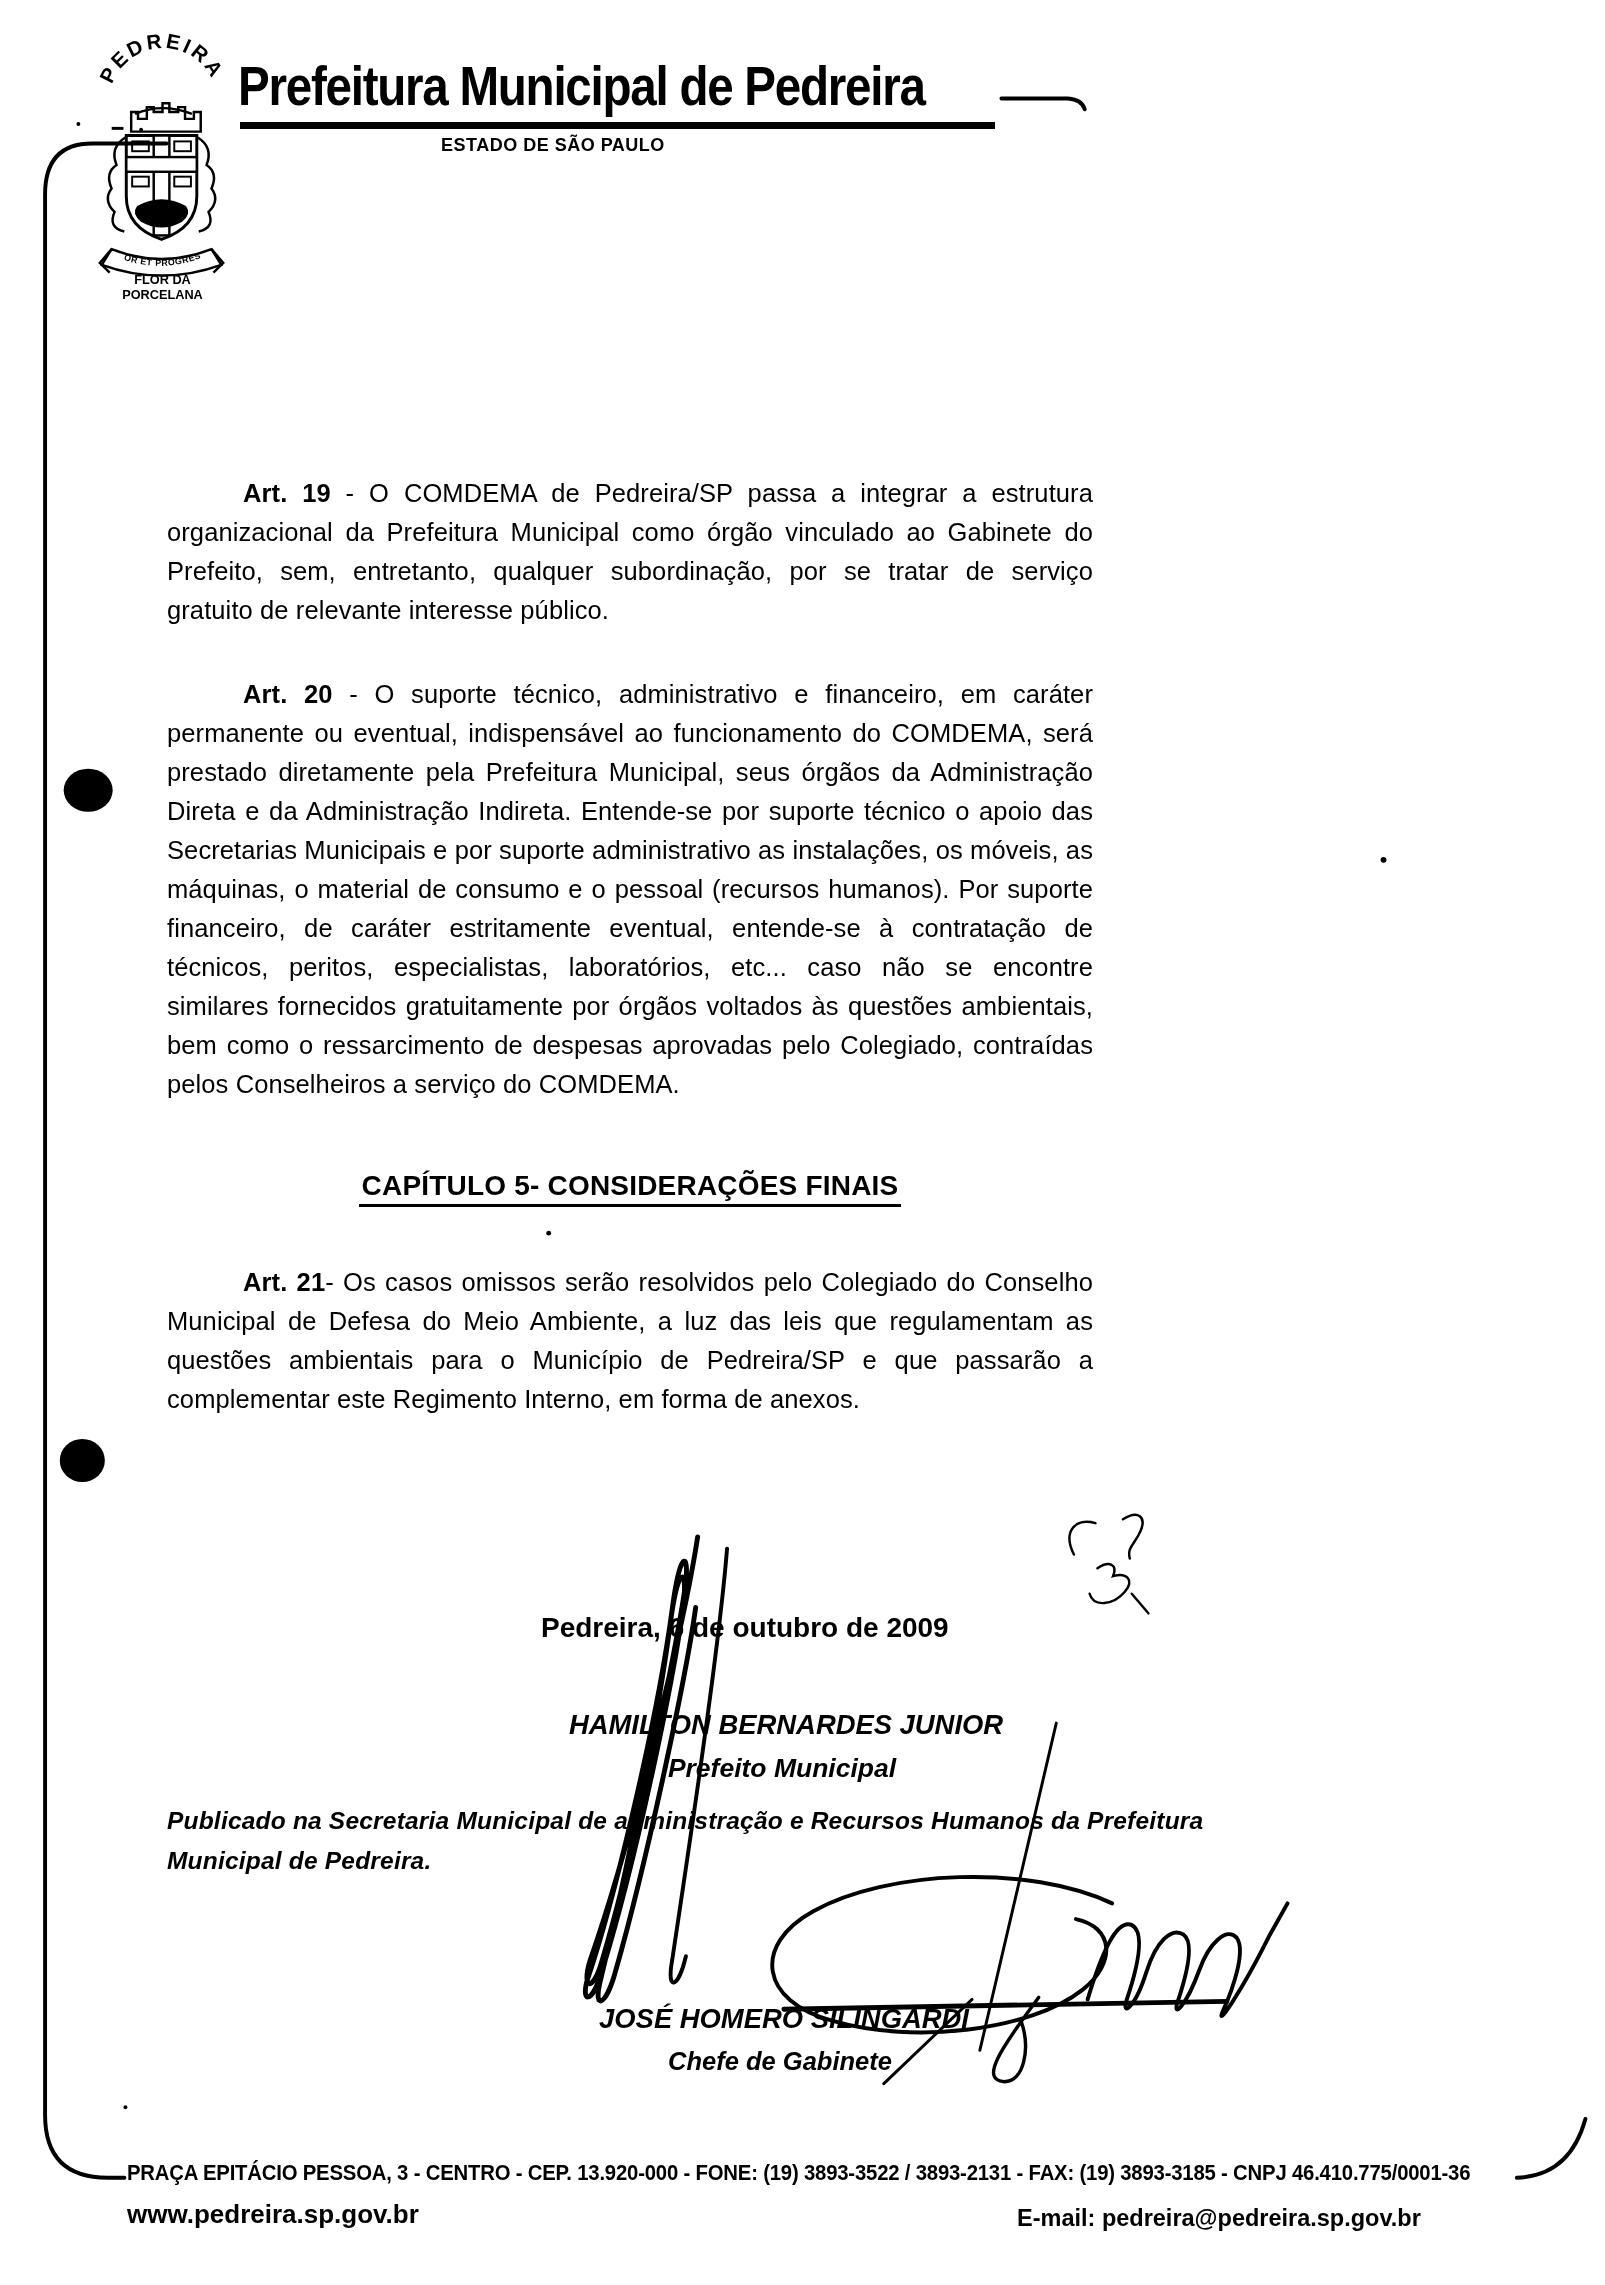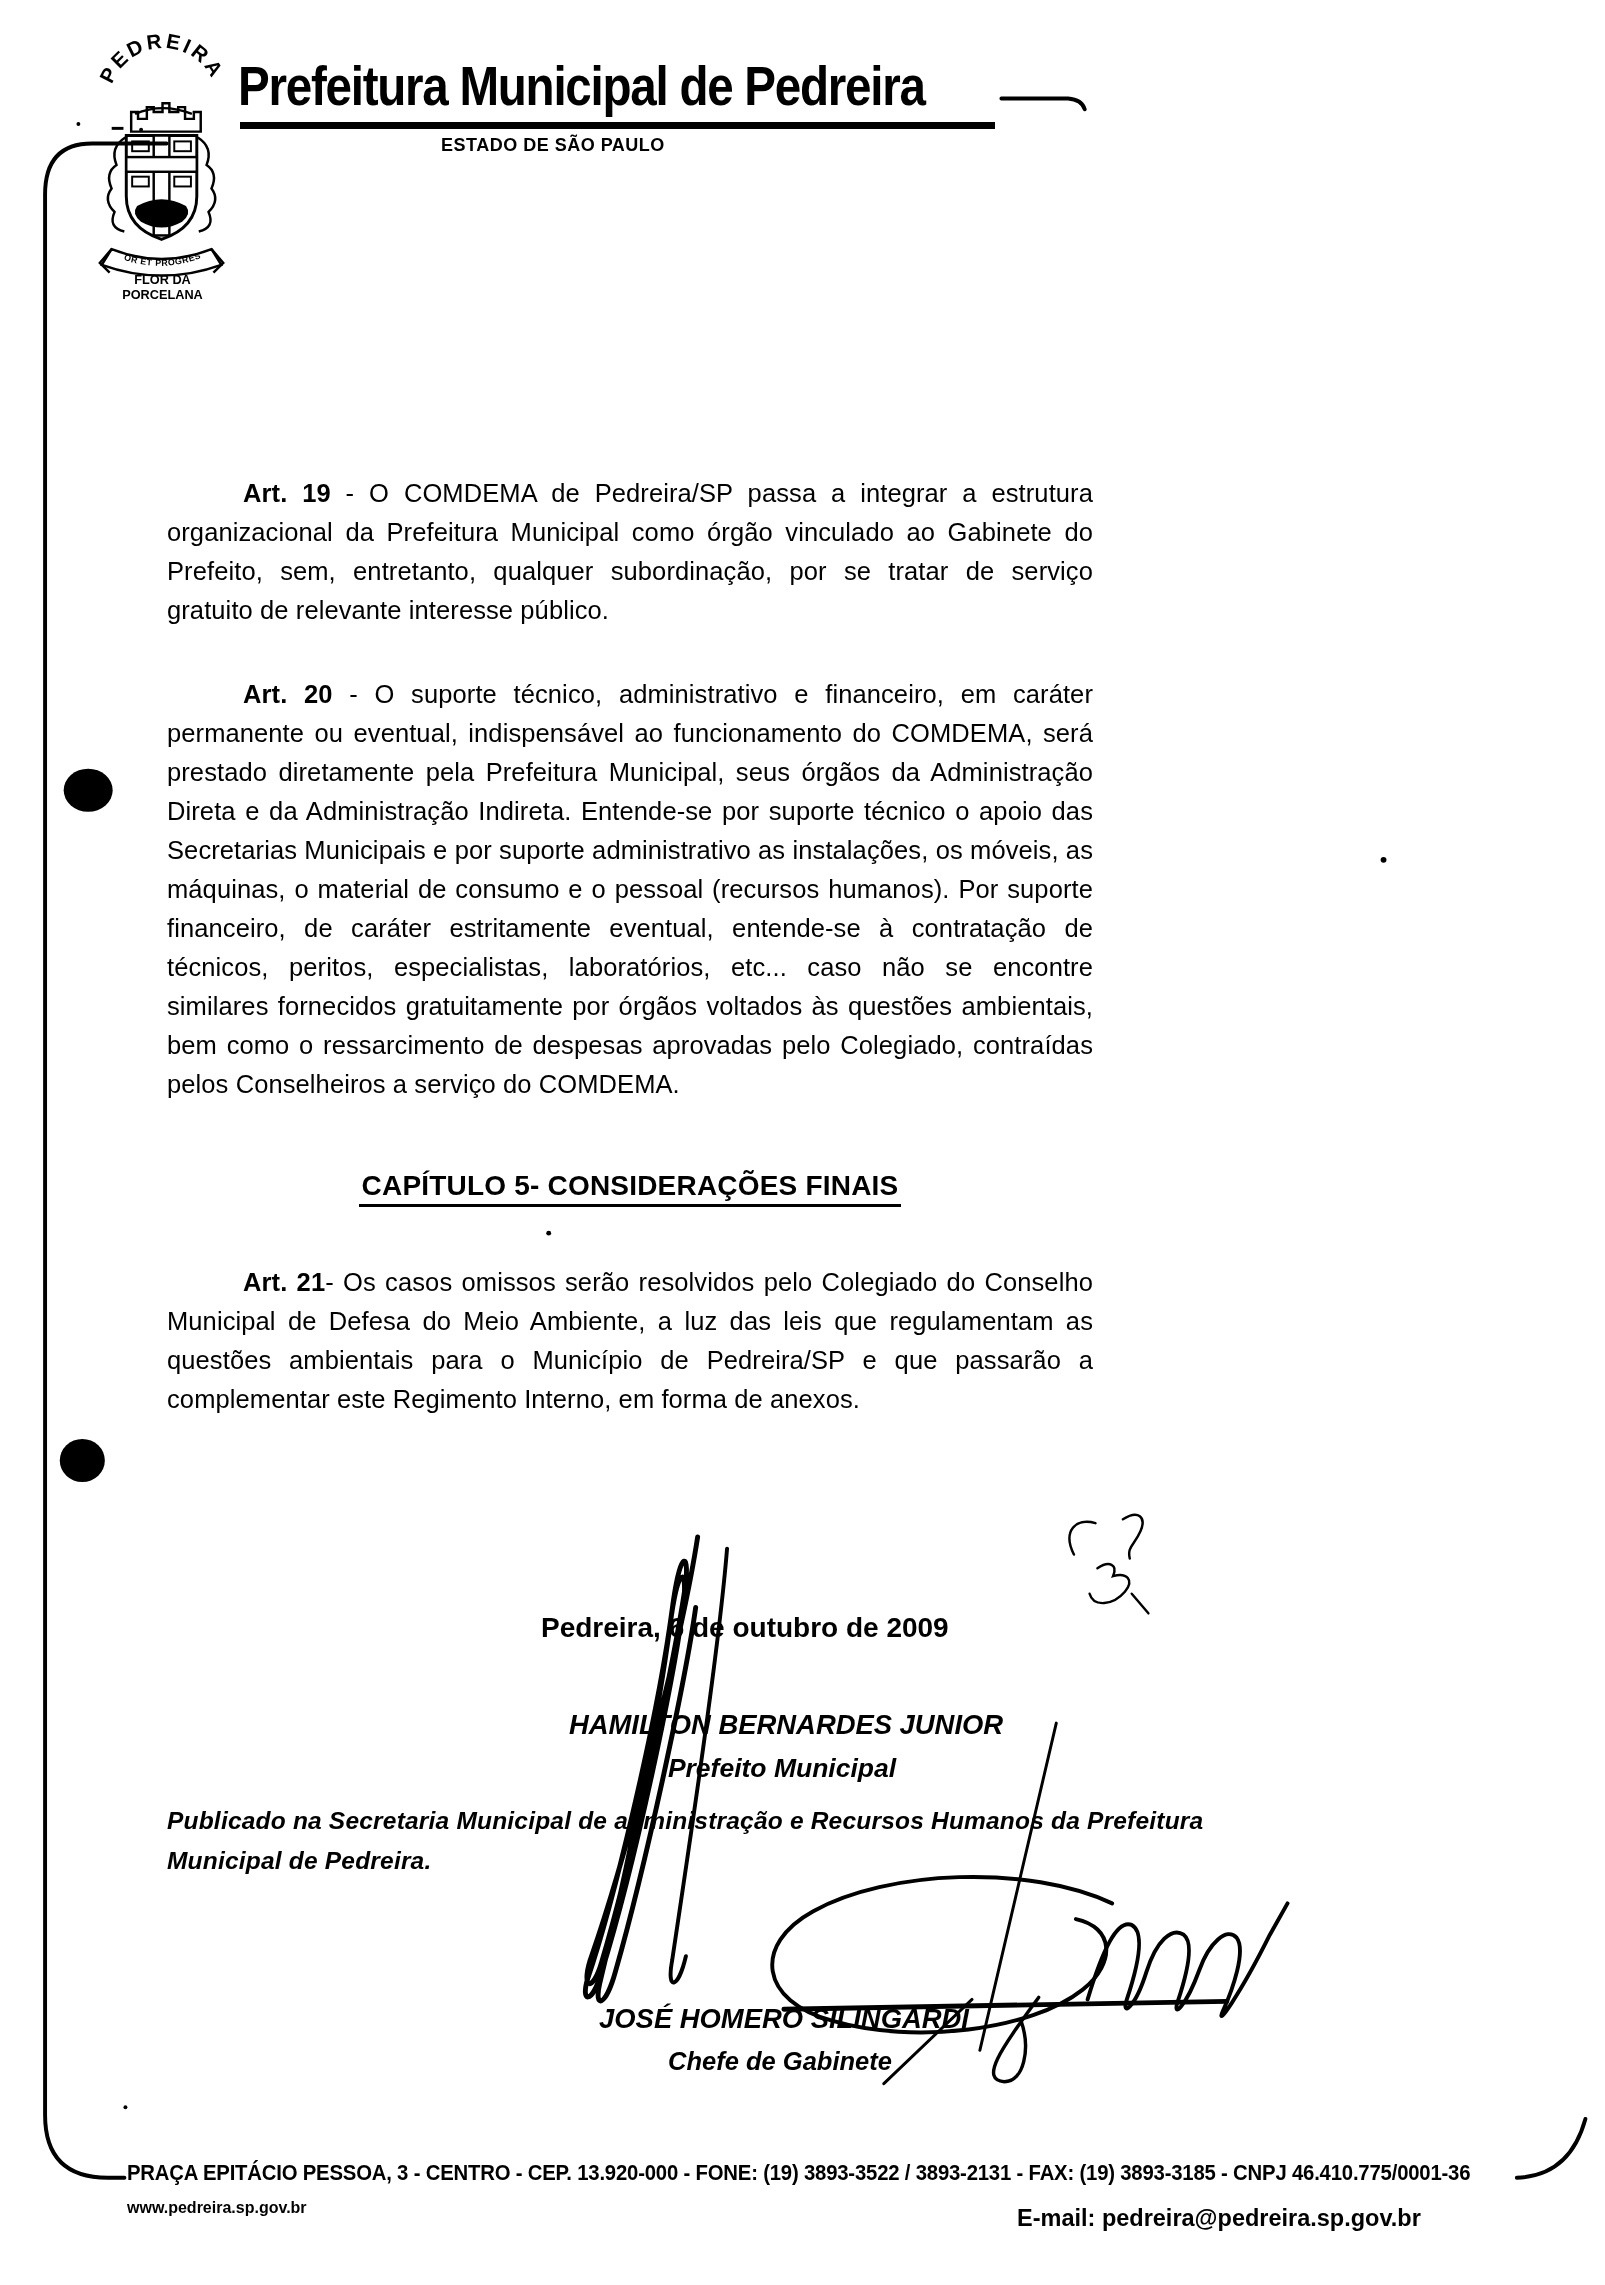--- a/index.html
+++ b/index.html
@@ -57,21 +57,21 @@
     font-style:italic;font-weight:700;font-size:24.5px;white-space:nowrap;letter-spacing:0.2px;
   }
   #pub-note-1{top:1807px;}
   #pub-note-2{top:1847px;}
   
   .footer-line1{
     position:absolute;left:127px;top:2160px;
     font-size:21.6px;font-weight:700;white-space:nowrap;letter-spacing:-0.2px;
     transform:scaleX(0.94);transform-origin:left top;
   }
-  .footer-site{position:absolute;left:127px;top:2199px;font-size:16px;font-weight:700;white-space:nowrap;}
+  .footer-site{position:absolute;left:127px;top:2199px;font-size:26px;font-weight:700;white-space:nowrap;}
   .footer-email{position:absolute;left:1017px;top:2205px;font-size:23.5px;font-weight:700;white-space:nowrap;}
   
   .overlay{position:absolute;left:0;top:0;width:1605px;height:2286px;pointer-events:none;}
 </style>
 </head>
 <body>
 
 <div class="page">
 
   <svg class="logo" viewBox="0 0 158 292">

